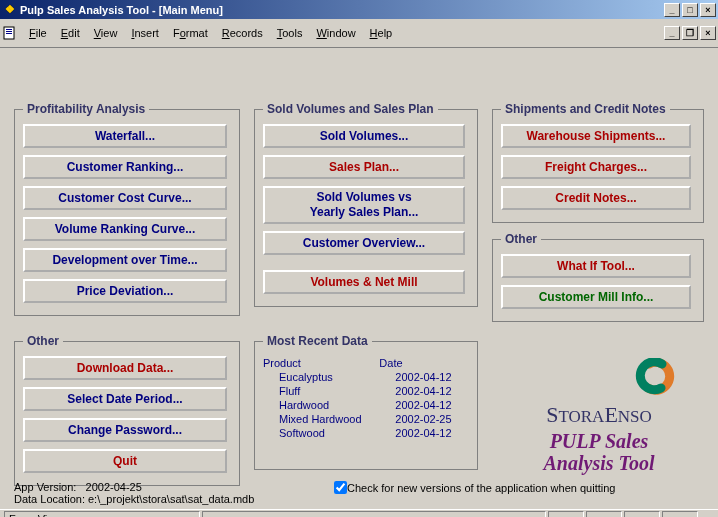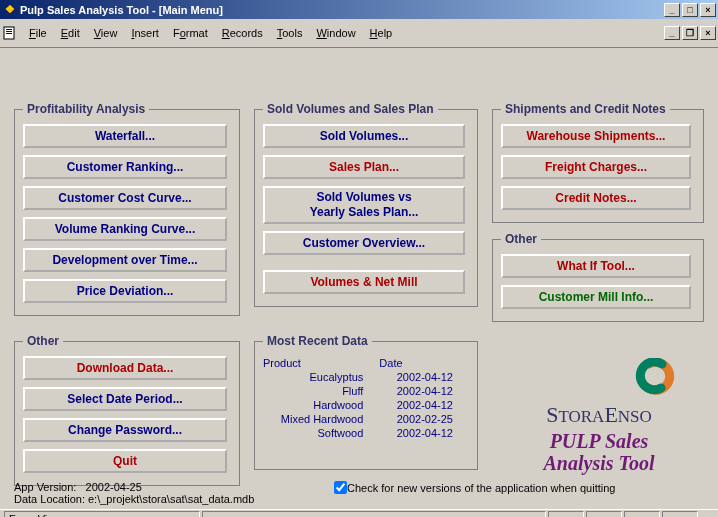--- a/index.html
+++ b/index.html
@@ -112,21 +112,20 @@
     font-size: 11px;
   }
   table.recent th {
     text-align: left;
     font-weight: normal;
     color: #000080;
     padding: 1px 0;
   }
   table.recent td {
     padding: 1px 16px;
-    text-align: right;
   }
   .brand {
     position: absolute;
     left: 494px; top: 310px;
     width: 210px; height: 110px;
     text-align: center;
   }
   .brand svg { display: block; margin: 0 auto 4px auto; }
   .brand-name {
     font-family: "Times New Roman", Georgia, serif;

